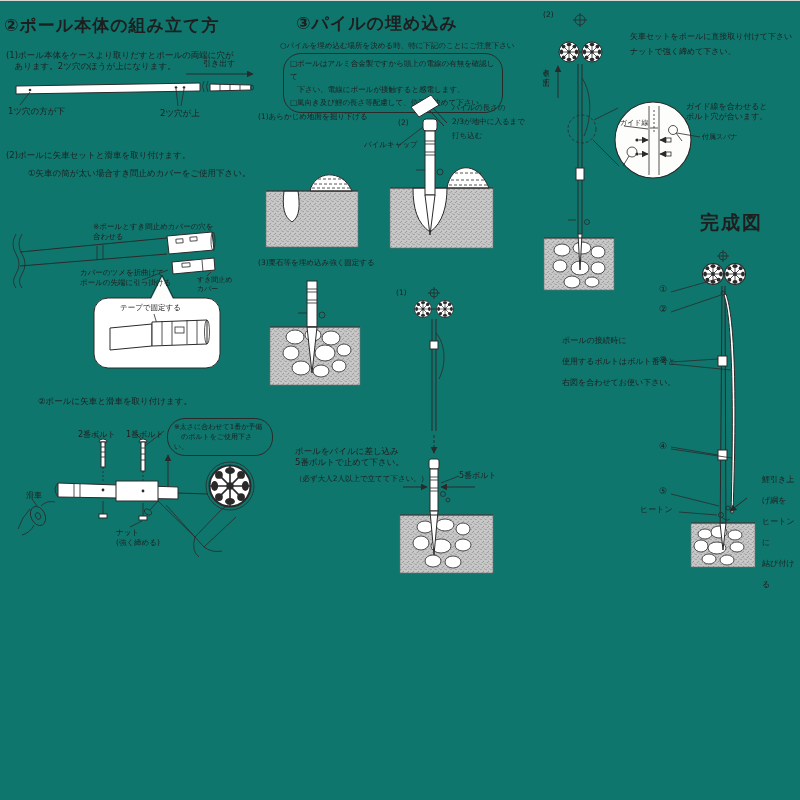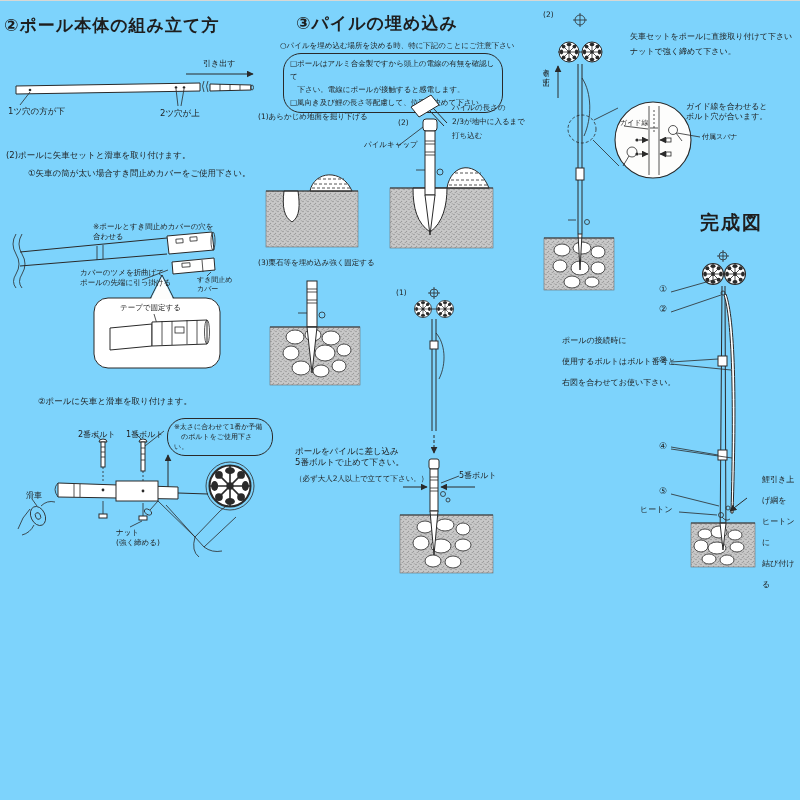--- a/index.html
+++ b/index.html
@@ -1,16 +1,16 @@
 <!DOCTYPE html>
 <html><head>
 <meta charset="utf-8">
 <style>
   html,body{margin:0;padding:0;background:#fff;}
-  .page{position:relative;width:800px;height:800px;background:#7dd3fc;
+  .page{position:relative;width:800px;height:800px;background:#0f766e;
         font-family:"DejaVu Sans",sans-serif;color:#1e1e1e;overflow:hidden;}
   .page:before{content:"";position:absolute;left:0;top:0;width:800px;height:1px;background:#d8d8d5;}
   .lbl{position:absolute;white-space:pre-line;line-height:1.3;}
   .fz17{font-size:17px;font-weight:bold;letter-spacing:1px;}
   .fz19{font-size:19px;font-weight:bold;letter-spacing:2px;}
   .fz9 {font-size:9px;}
   .fz85{font-size:8.5px;}
   .fz8 {font-size:8px;}
   .fz75{font-size:7.5px;}
   .fz7 {font-size:7px;}
@@ -58,20 +58,22 @@
             <circle cx="5.4" cy="-5.4" r="1.9"></circle>
           <circle cx="-5.4" cy="5.4" r="1.9"></circle>
             <circle cx="5.4" cy="5.4" r="1.9"></circle>
         </g>
         <circle r="1.8" fill="#2a2a2a"></circle>
       </g>
     </defs>
   </svg>
 
   <div class="lbl fz17" style="left:4px;top:14px">②ポール本体の組み立て方</div>
+  <div class="lbl fz85" style="left:6px;top:50px">(1)ポール本体をケースより取りだすとポールの両端に穴が
+　あります。2ツ穴のほうが上になります。</div>
   <div class="lbl fz8" style="left:203px;top:59px">引き出す</div>
 
   <svg class="fig" style="left:8px;top:70px" width="250" height="45" viewBox="0 0 250 45">
     <line class="ln" x1="178" y1="4" x2="245" y2="4" marker-end="url(#mA)"></line>
     <polygon class="wh" points="8,16 192,13 192,21 8,24"></polygon>
     <path class="thin" d="M196,11 q-3,5 0,11 M200,11 q-3,5 0,11"></path>
     <polygon class="wh" points="202,14 243,15 243,20 202,21"></polygon>
     <line class="thin" x1="212" y1="14" x2="212" y2="21"></line>
       <line class="thin" x1="222" y1="15" x2="222" y2="20"></line>
       <line class="thin" x1="232" y1="15" x2="232" y2="20"></line>

